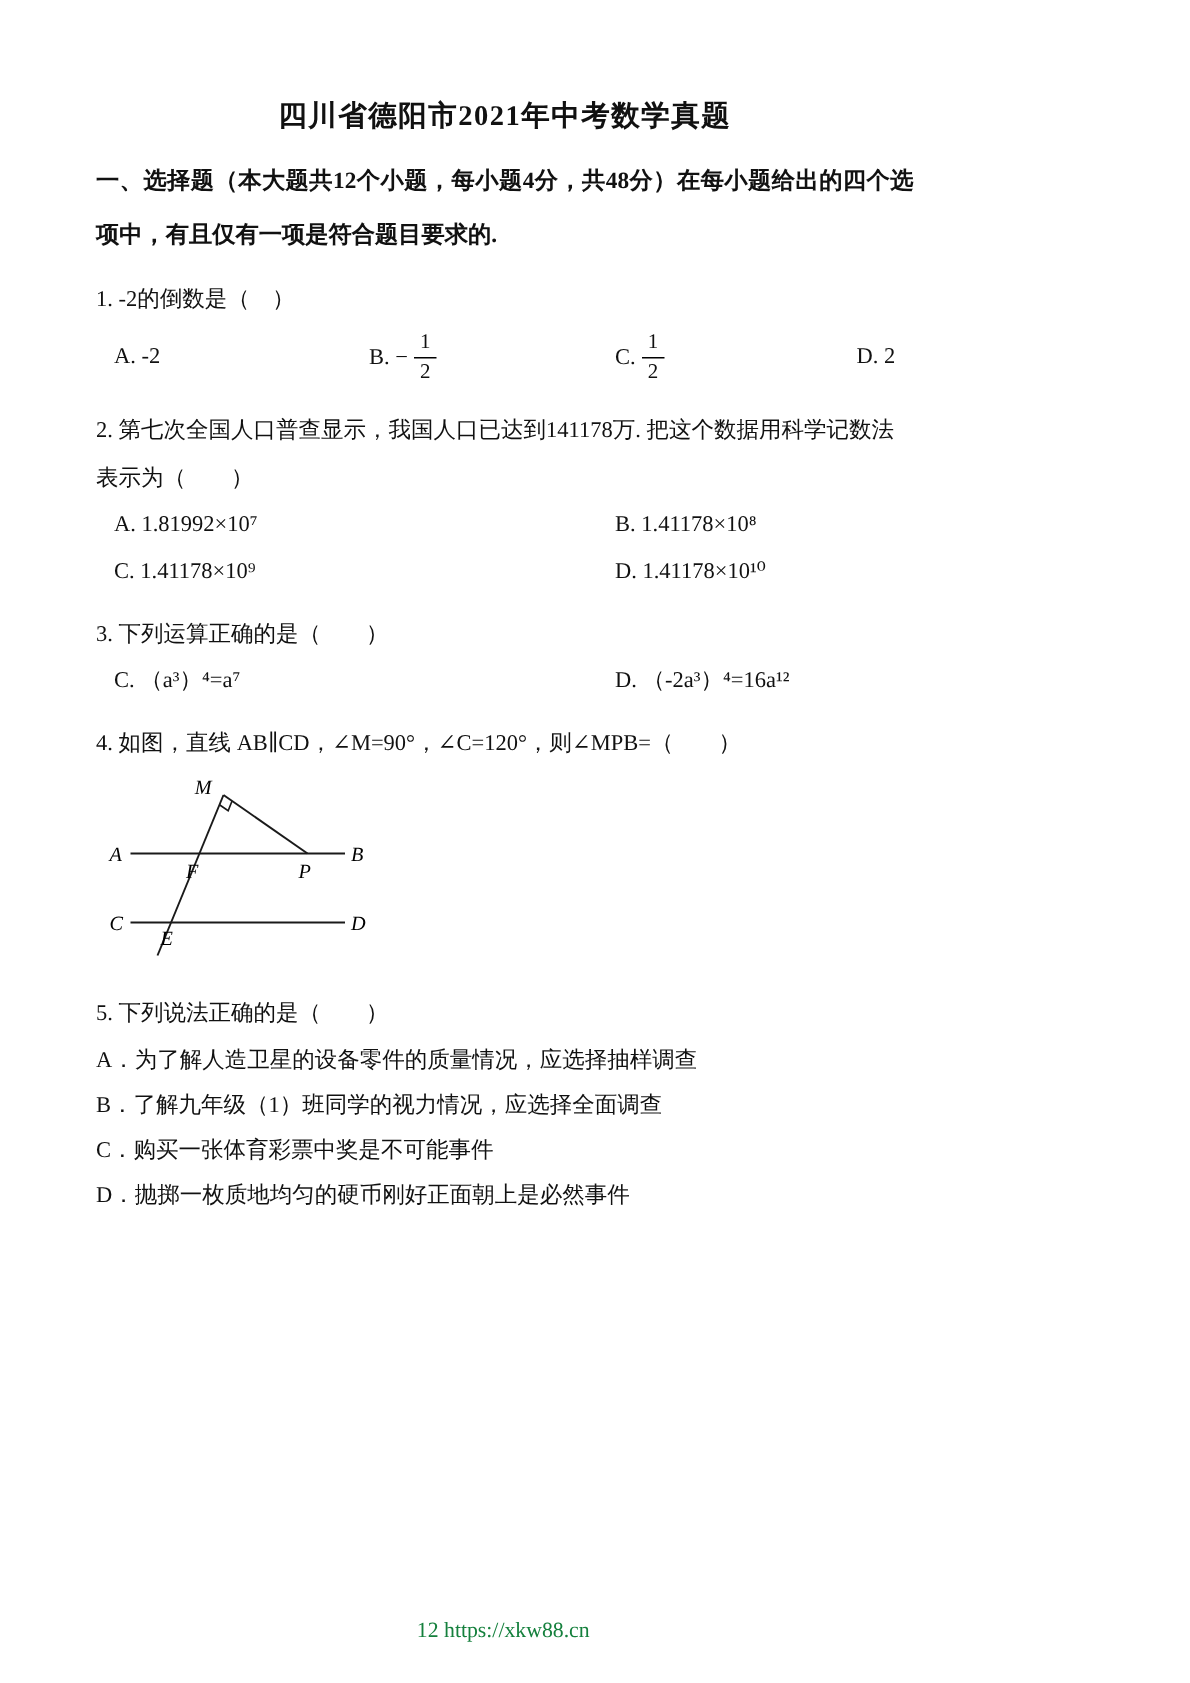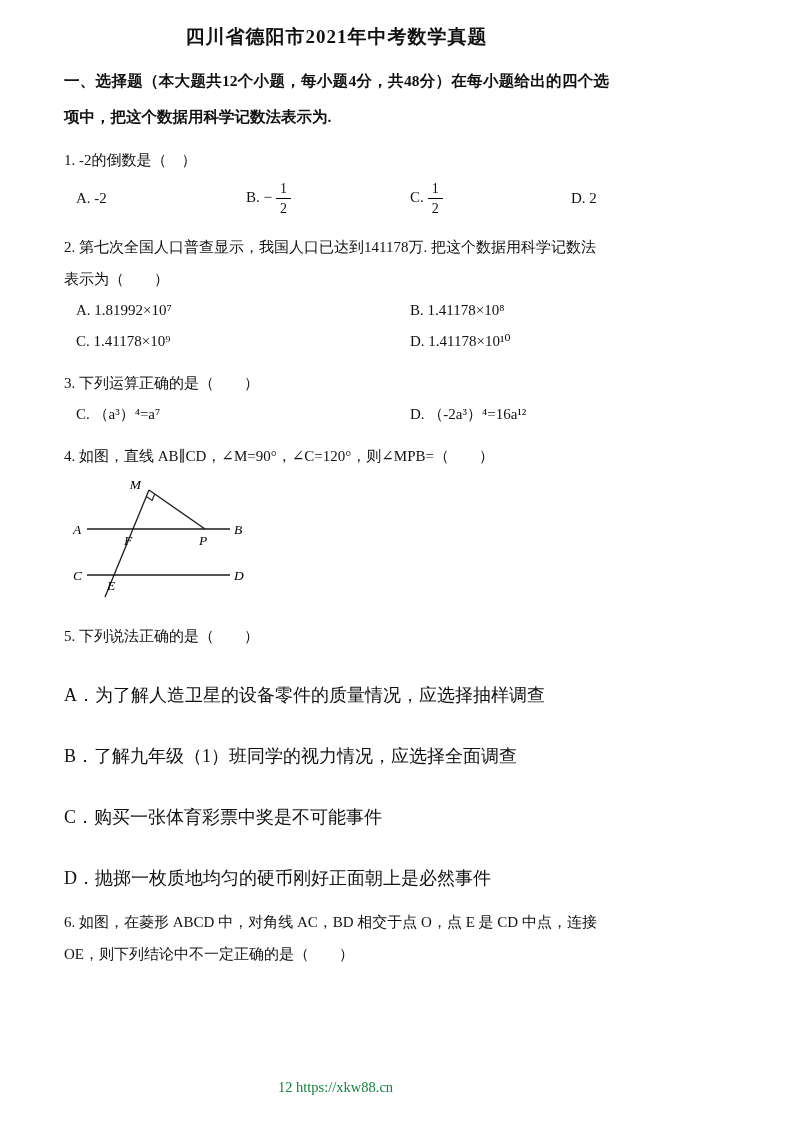--- a/index.html
+++ b/index.html
@@ -5,21 +5,21 @@
   * { margin: 0; padding: 0; box-sizing: border-box; }
   html, body { background: #ffffff; }
   body {
     width: 793px; height: 1122px; margin: 0 auto;
     font-family: "Liberation Serif", "DejaVu Serif", serif;
     color: #111;
   }
   .page {
     position: relative;
     width: 671px; height: 1122px;
-    padding: 24px 62px 0 64px;
+    padding: 64px 62px 0 64px;
     overflow: hidden;
     background: #ffffff;
   }
   .title {
     font-size: 19px; font-weight: bold; text-align: center;
     letter-spacing: 1px;
   }
   .section-header {
     font-size: 15.5px; font-weight: bold;
     line-height: 2.3; margin-top: 13px; text-align: justify;
@@ -27,21 +27,21 @@
   .question { margin-top: 10px; }
   .stem { font-size: 15px; line-height: 2.15; }
   .opt-row { display: flex; align-items: center; font-size: 15px; line-height: 2.05; margin-left: 12px; }
   .opt-row.tall { min-height: 44px; }
   .cols4 > .opt:nth-child(1) { width: 170px; }
   .cols4 > .opt:nth-child(2) { width: 164px; }
   .cols4 > .opt:nth-child(3) { width: 161px; }
   .cols4 > .opt:nth-child(4) { flex: 1; }
   .cols2 > .opt:nth-child(1) { width: 334px; }
   .cols2 > .opt:nth-child(2) { flex: 1; }
-  .opt-line { font-size: 18px; line-height: 2.0; margin-top: 25px; }
+  .opt-line { font-size: 15px; line-height: 2.0; }
   .frac {
     display: inline-block; vertical-align: middle;
     text-align: center; font-size: 14px; line-height: 1.25;
     margin: 2px 2px 2px 4px;
   }
   .frac .num { display: block; border-bottom: 1.2px solid #000; padding: 0 4px 1px; }
   .frac .den { display: block; padding: 1px 4px 0; }
   .figure-wrap { margin: 6px 0 2px 8px; }
   .figure-wrap svg { display: block; }
   .fig-label {
@@ -55,21 +55,21 @@
     font-family: "Liberation Serif", "DejaVu Serif", serif;
   }
 </style>
 </head>
 <body>
 
 <div class="page">
 
   <h1 class="title">四川省德阳市2021年中考数学真题</h1>
 
-  <p class="section-header">一、选择题（本大题共12个小题，每小题4分，共48分）在每小题给出的四个选项中，把这个数据用科学记数法表示为.</p>
+  <p class="section-header">一、选择题（本大题共12个小题，每小题4分，共48分）在每小题给出的四个选项中，有且仅有一项是符合题目要求的.</p>
 
   <section class="question">
     <p class="stem">1. -2的倒数是（　）</p>
     <div class="opt-row cols4 tall">
       <span class="opt">A. -2</span>
       <span class="opt">
         <span>B.</span>
         <span>−</span><span class="frac"><span class="num">1</span><span class="den">2</span></span>
       </span>
       <span class="opt">
@@ -129,19 +129,16 @@
   </section>
 
   <section class="question">
     <p class="stem">5. 下列说法正确的是（　　）</p>
     <p class="opt-line">A．为了解人造卫星的设备零件的质量情况，应选择抽样调查</p>
     <p class="opt-line">B．了解九年级（1）班同学的视力情况，应选择全面调查</p>
     <p class="opt-line">C．购买一张体育彩票中奖是不可能事件</p>
     <p class="opt-line">D．抛掷一枚质地均匀的硬币刚好正面朝上是必然事件</p>
   </section>
 
-  <section class="question">
-    <p class="stem">6. 如图，在菱形 ABCD 中，对角线 AC，BD 相交于点 O，点 E 是 CD 中点，连接 OE，则下列结论中不一定正确的是（　　）</p>
-  </section>
 
   <div class="footer">12 https://xkw88.cn</div>
 
 </div>
 
 </body></html>

